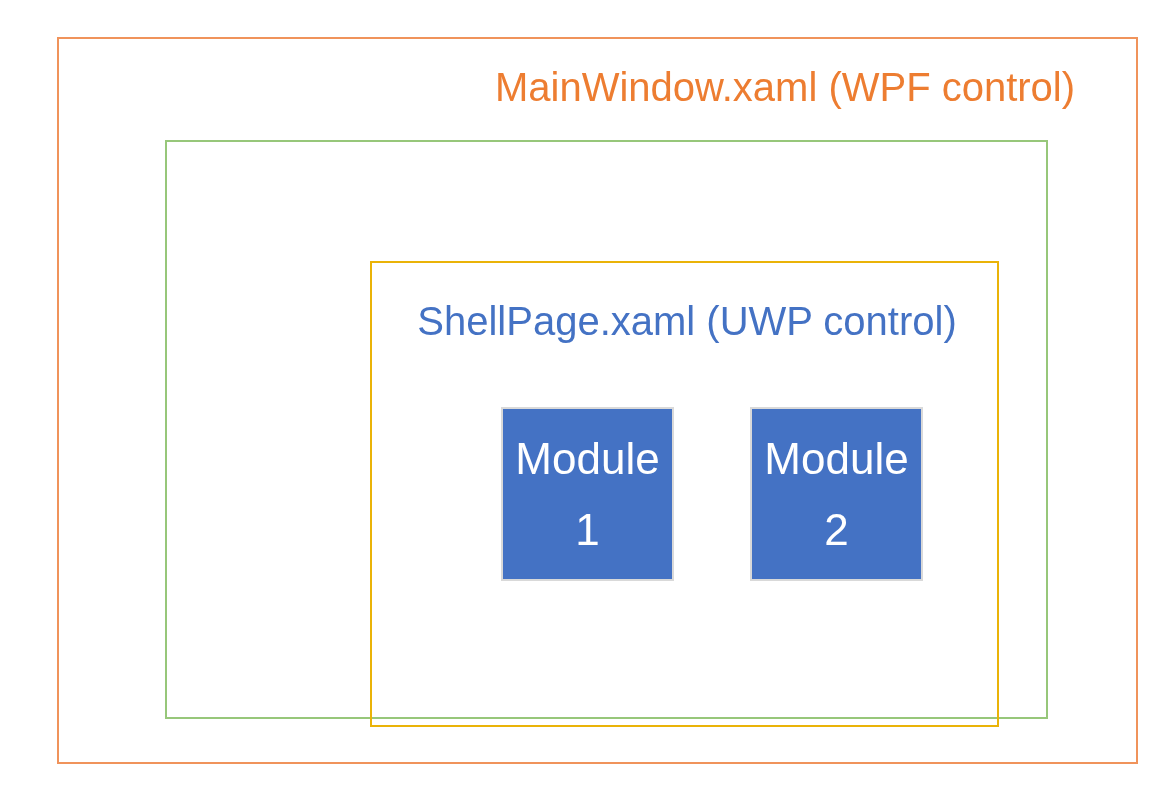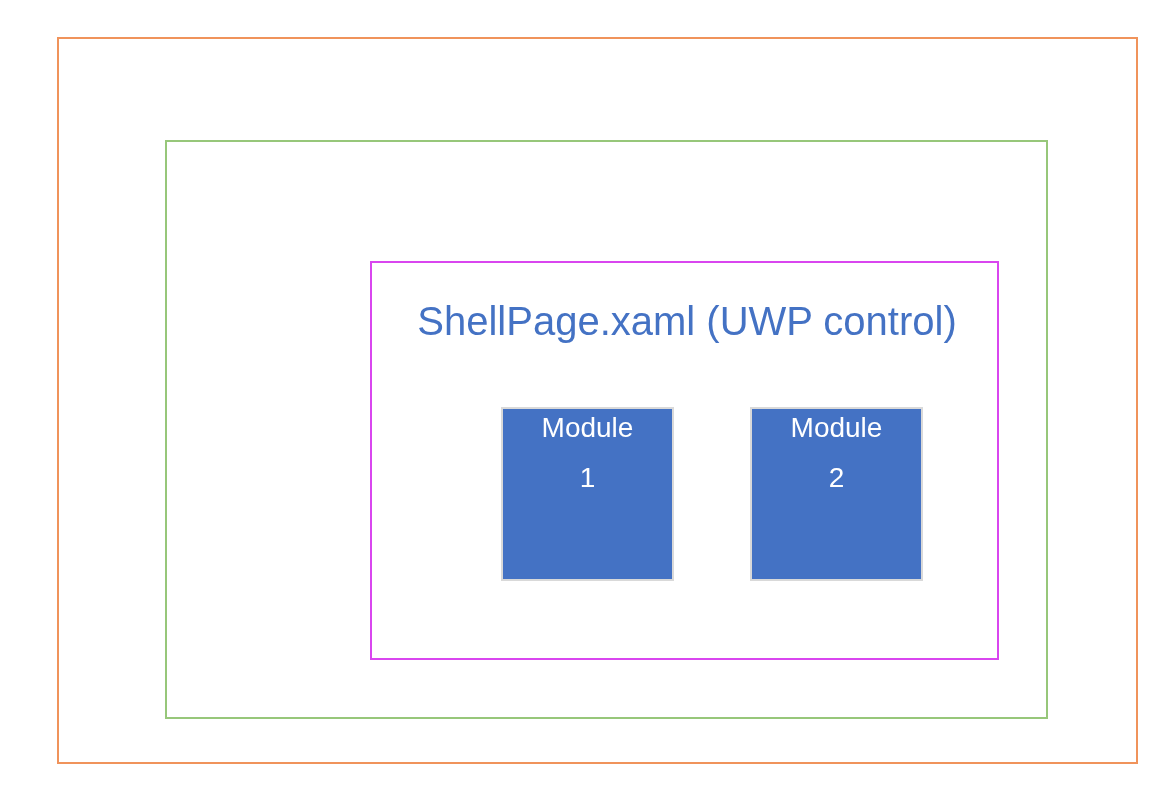--- a/index.html
+++ b/index.html
@@ -31,22 +31,22 @@
     left: 106px;
     top: 101px;
     width: 883px;
     height: 579px;
     border: 2px solid #97C77A;
   }
   .box-shell {
     left: 203px;
     top: 119px;
     width: 629px;
-    height: 399px;
-    border: 2px solid #d946ef;
+    height: 466px;
+    border: 2px solid #eab308;
   }
   .diagram-label {
     position: absolute;
     transform: translateX(-50%);
     white-space: nowrap;
     line-height: 1.1;
     font-size: 40px;
   }
   .label-outer {
     left: 726px;
@@ -67,36 +67,37 @@
     position: absolute;
     top: 144px;
     width: 173px;
     height: 174px;
     box-sizing: border-box;
     background: #4472C4;
     border: 2px solid #D9D9D9;
     display: flex;
     flex-direction: column;
     align-items: center;
-    justify-content: flex-start;
+    justify-content: center;
     text-align: center;
     color: #ffffff;
-    font-size: 28px;
+    font-size: 44px;
     line-height: 1.35;
     gap: 12px;
   }
   .module-1 { left: 129px; }
   .module-2 { left: 378px; }
 </style>
 </head>
 <body>
 
 <div class="canvas">
 
   <div class="box box-outer">
+    <div class="diagram-label label-outer">MainWindow.xaml (WPF control)</div>
 
     <div class="box box-host">
 
       <div class="box box-shell">
         <div class="diagram-label label-shell">ShellPage.xaml (UWP control)</div>
 
         <div class="module module-1">
           <span>Module</span>
           <span>1</span>
         </div>

